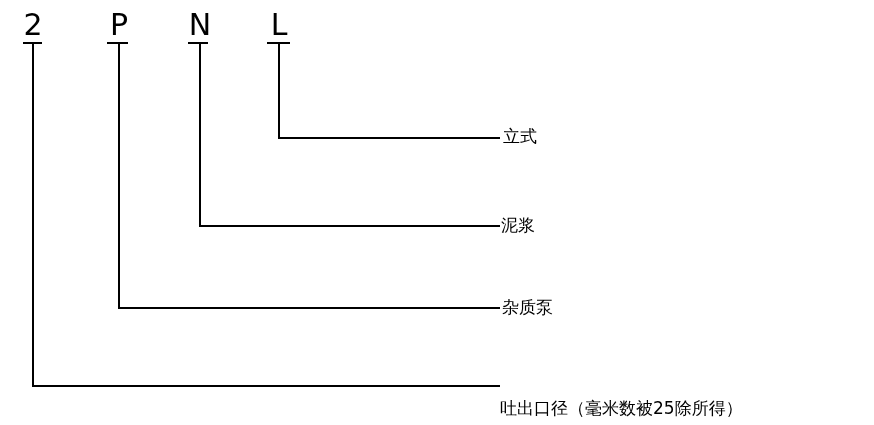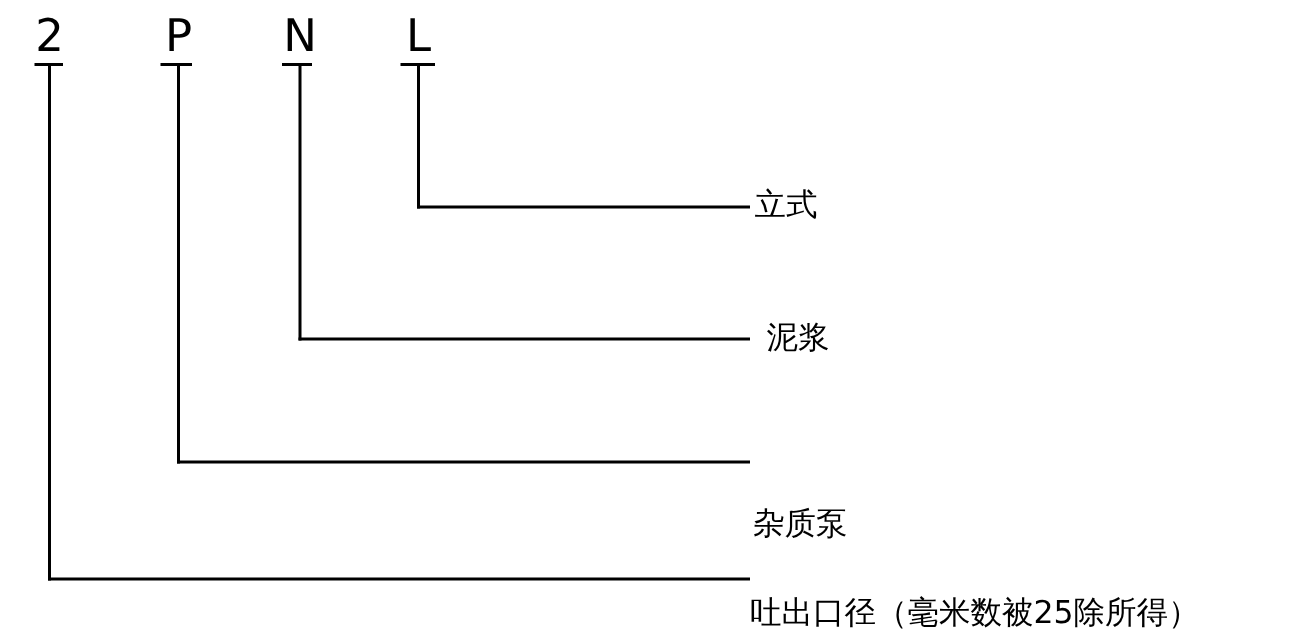--- a/index.html
+++ b/index.html
@@ -1,21 +1,21 @@
 <!DOCTYPE html>
 <html><head>
 <meta charset="utf-8">
 <style>
   html,body{margin:0;padding:0;background:#fff;}
   body{width:874px;height:425px;position:relative;overflow:hidden;font-family:"DejaVu Sans",sans-serif;color:#000;}
   .code{position:absolute;top:8px;font-size:30px;line-height:34px;text-align:center;width:30px;}
   .uline{position:absolute;top:42px;height:2px;background:#000;}
   .vline{position:absolute;width:2px;background:#000;}
   .hline{position:absolute;height:2px;background:#000;}
-  .label{position:absolute;font-size:21px;line-height:24px;white-space:nowrap;}
+  .label{position:absolute;font-size:17px;line-height:24px;white-space:nowrap;}
 </style>
 </head>
 <body>
 
 <div class="code" style="left:18px;">2</div>
 <div class="code" style="left:104px;">P</div>
 <div class="code" style="left:185px;">N</div>
 <div class="code" style="left:264px;">L</div>
 
 <div class="uline" style="left:23px;width:19px;"></div>
@@ -27,15 +27,15 @@
 <div class="vline" style="left:118px;top:43px;height:266px;"></div>
 <div class="vline" style="left:199px;top:43px;height:184px;"></div>
 <div class="vline" style="left:278px;top:43px;height:96px;"></div>
 
 <div class="hline" style="left:278px;top:137px;width:222px;"></div>
 <div class="hline" style="left:199px;top:225px;width:301px;"></div>
 <div class="hline" style="left:118px;top:307px;width:382px;"></div>
 <div class="hline" style="left:32px;top:385px;width:468px;"></div>
 
 <div class="label" style="left:503px;top:124px;">立式</div>
-<div class="label" style="left:501px;top:213px;margin-left:10px;">泥浆</div>
-<div class="label" style="left:502px;top:295px;margin-top:42px;">杂质泵</div>
+<div class="label" style="left:501px;top:213px;">泥浆</div>
+<div class="label" style="left:502px;top:295px;">杂质泵</div>
 <div class="label" style="left:500px;top:372px;margin-top:24px;">吐出口径（毫米数被25除所得）</div>
 
 </body></html>

